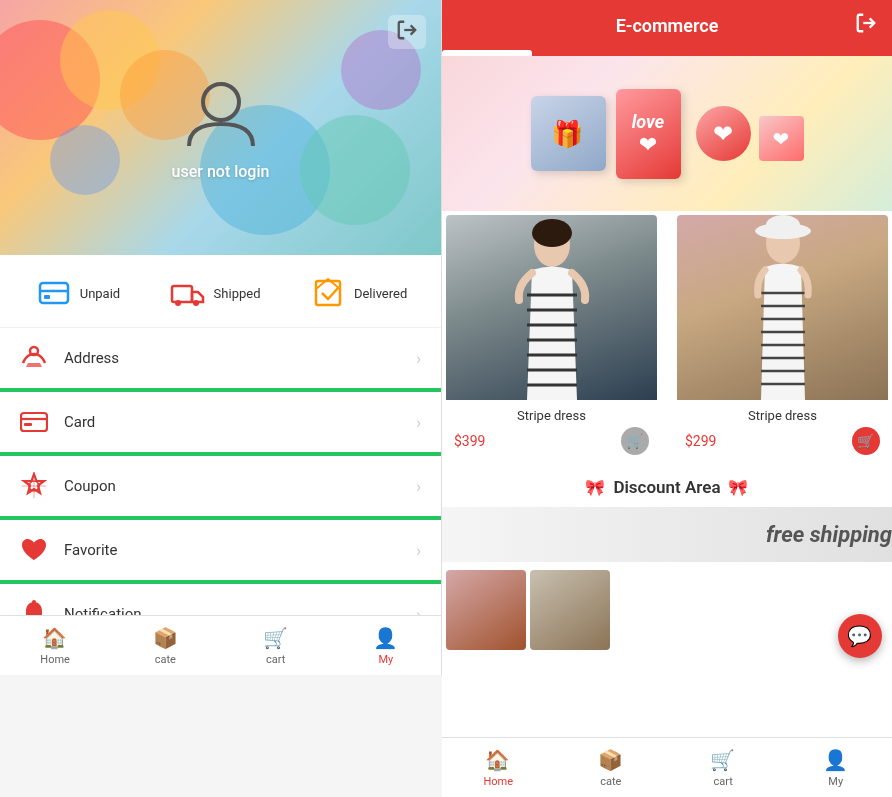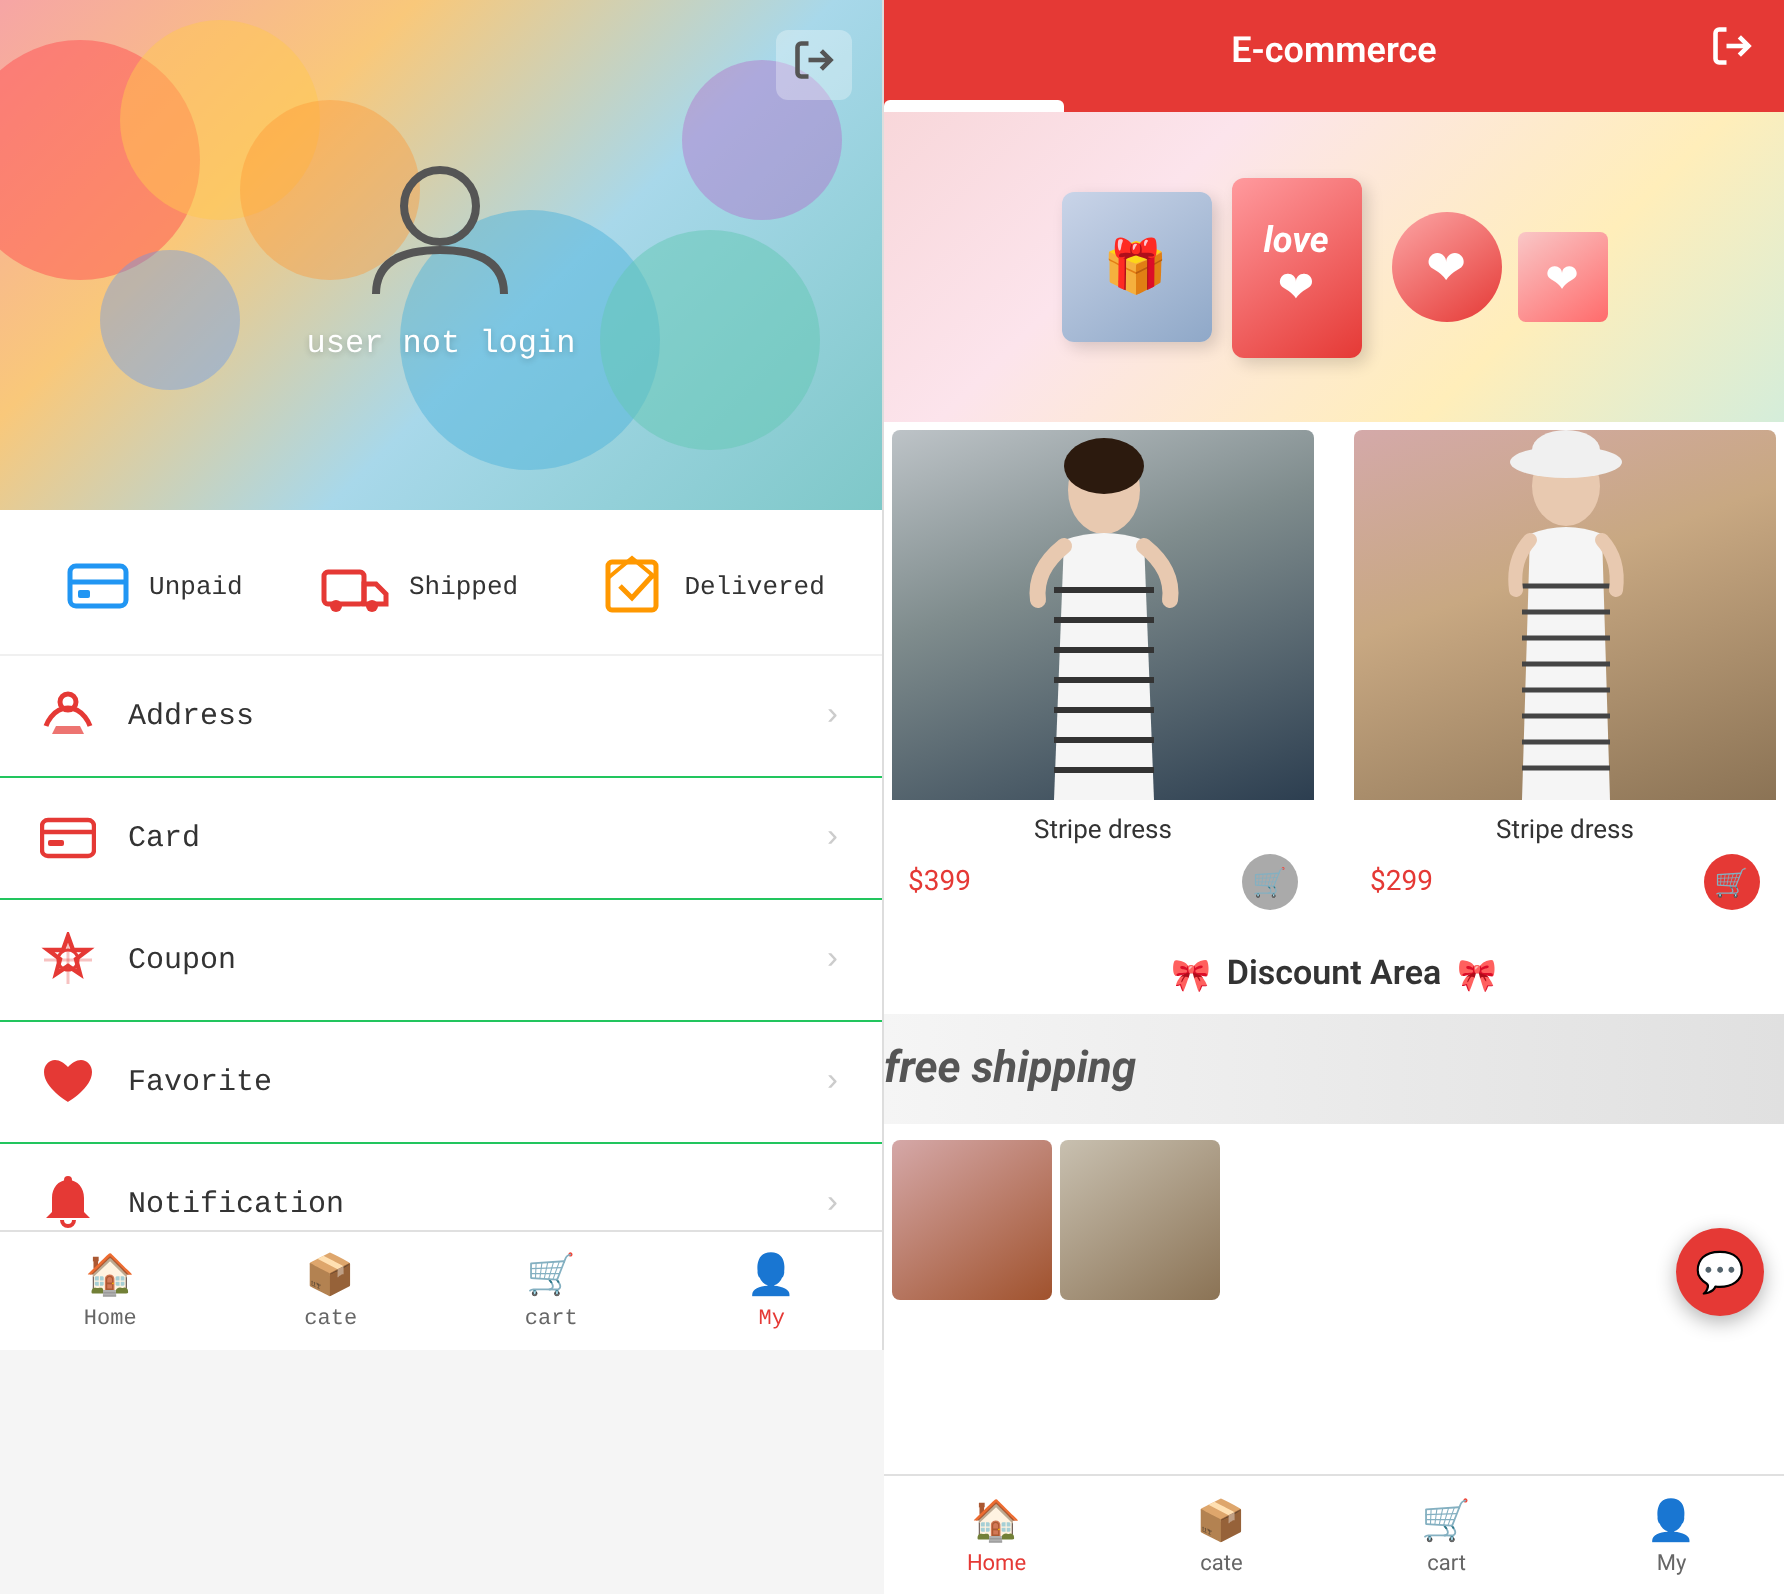--- a/index.html
+++ b/index.html
@@ -14,21 +14,20 @@
 
     
     .left-panel {
       width: 442px;
       height: 675px;
       background: #ef4444;
       display: flex;
       flex-direction: column;
       overflow: hidden;
       border-right: 1px solid #ddd;
-      font-family: Liberation Mono, monospace;
     }
 
     .left-header {
       width: 100%;
       height: 255px;
       background: linear-gradient(135deg, #f6a5a5 0%, #f9c87a 30%, #a8d8ea 60%, #7ec8c8 100%);
       position: relative;
       display: flex;
       flex-direction: column;
       align-items: center;
@@ -119,21 +118,21 @@
       flex: 1;
       background: #fafafa;
       overflow-y: auto;
     }
 
     .menu-item {
       display: flex;
       align-items: center;
       padding: 16px 20px;
       background: #fff;
-      border-bottom: 1px solid #22c55e;
+      border-bottom: 4px solid #22c55e;
       cursor: pointer;
     }
 
     .menu-item-icon {
       width: 28px;
       height: 28px;
       display: flex;
       align-items: center;
       justify-content: center;
       margin-right: 16px;
@@ -337,21 +336,21 @@
     .discount-icon {
       font-size: 16px;
     }
 
     .free-shipping-banner {
       width: 100%;
       height: 55px;
       background: linear-gradient(90deg, #f5f5f5, #e0e0e0);
       display: flex;
       align-items: center;
-      justify-content: flex-start;
+      justify-content: flex-end;
       margin-bottom: 4px;
     }
 
     .free-shipping-text {
       font-size: 22px;
       font-weight: bold;
       color: #555;
       font-style: italic;
     }
 

